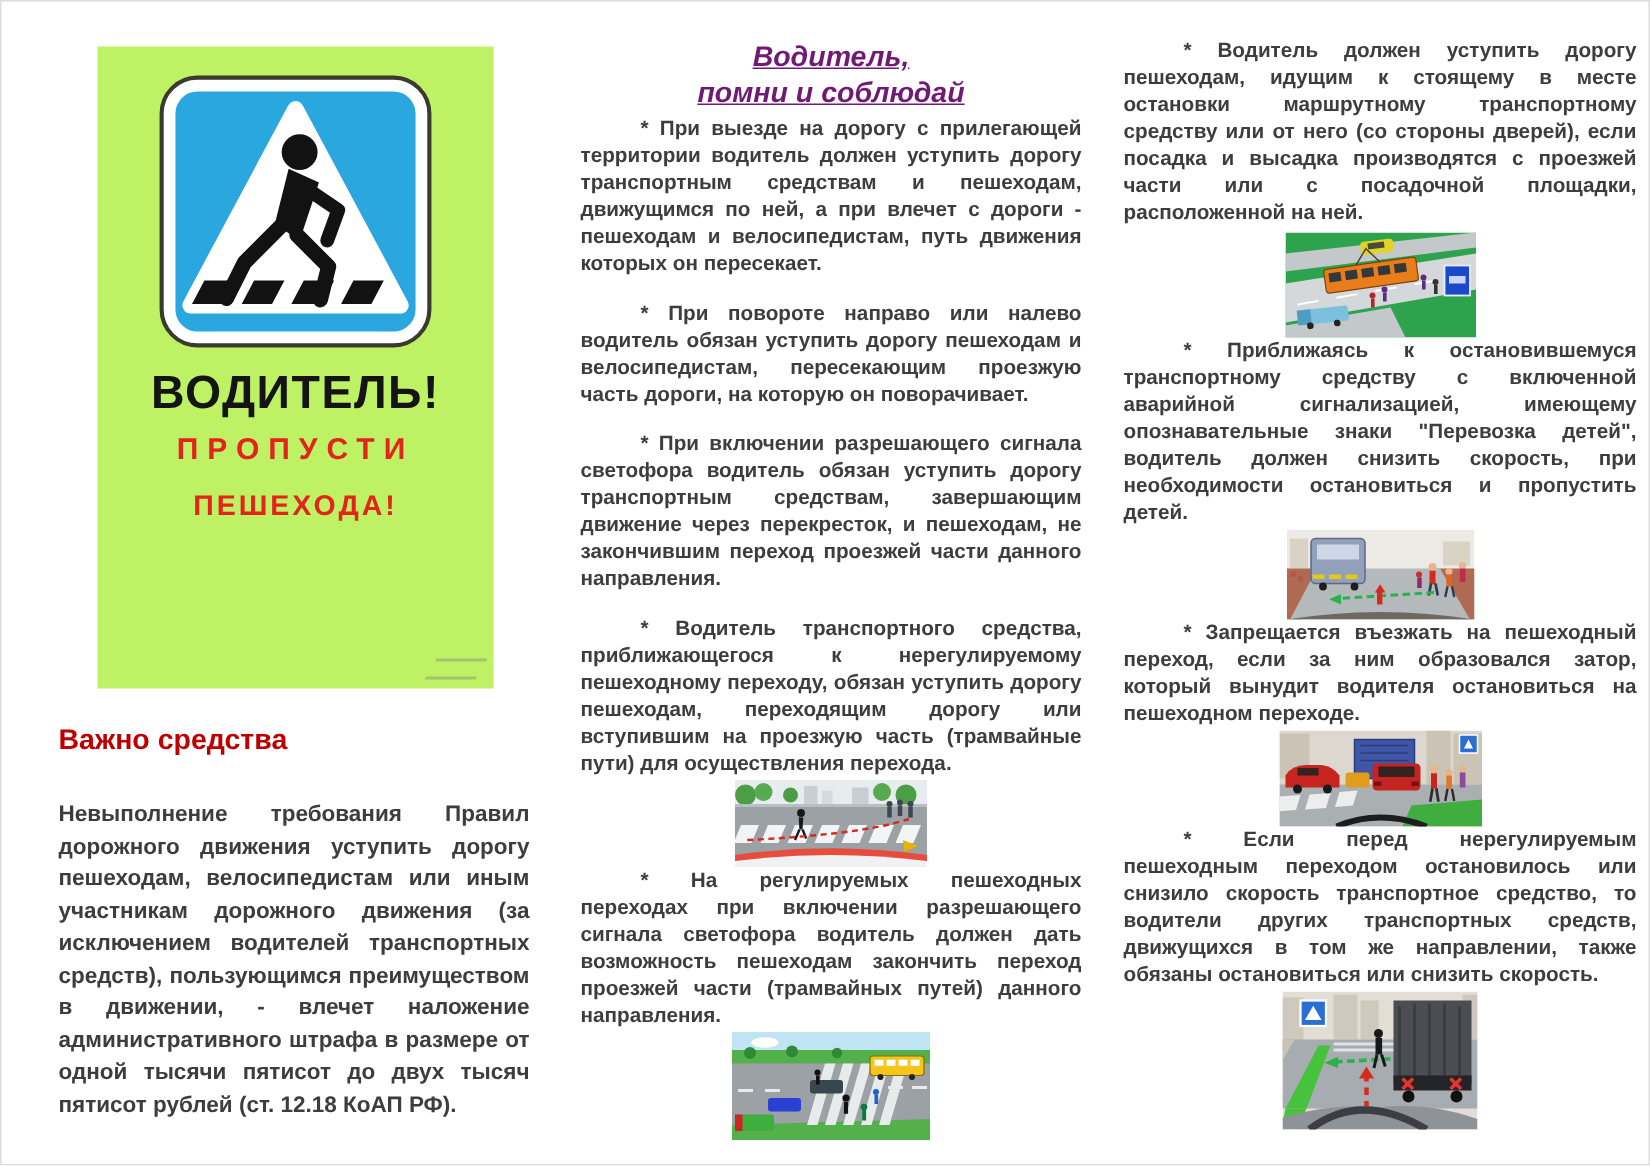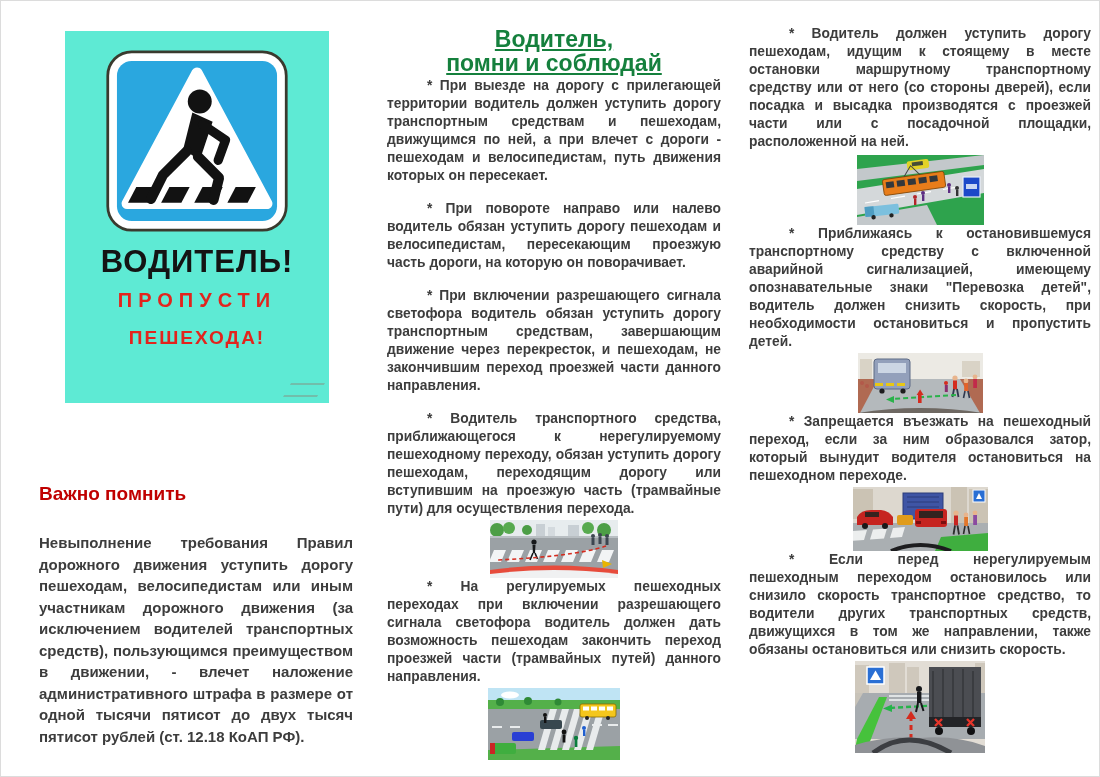--- a/index.html
+++ b/index.html
@@ -3,22 +3,22 @@
 <meta charset="utf-8">
 <style>
   html,body{margin:0;padding:0;background:#ffffff;}
   .sheet{
     position:relative;width:1100px;height:777px;background:#ffffff;overflow:hidden;
     font-family:"Liberation Sans","DejaVu Sans",sans-serif;color:#3d3d3d;
     border:1px solid #dcdcdc;box-sizing:border-box;
   }
   
   .poster{
-    position:absolute;left:64px;top:30px;width:264px;height:372px;
-    background:#5eead4;text-align:center;box-sizing:border-box;padding-top:18px;
+    position:absolute;left:64px;top:30px;width:264px;height:428px;
+    background:#bef264;text-align:center;box-sizing:border-box;padding-top:18px;
   }
   .poster-sign{display:block;margin:0 auto;}
   .poster-lines{margin-top:10px;line-height:38px;font-weight:bold;}
   .poster-line1{font-size:31px;letter-spacing:1px;color:#141414;}
   .poster-line2{font-size:20px;letter-spacing:6px;color:#E2241D;}
   .poster-line3{font-size:19px;letter-spacing:2px;color:#E2241D;}
   .poster-watermark{
     position:absolute;right:8px;bottom:6px;width:34px;height:10px;opacity:.45;
     border-top:2px solid #8a8a7a;border-bottom:2px solid #8a8a7a;transform:skewX(-30deg);
   }
@@ -28,22 +28,22 @@
   }
   .left-par{
     position:absolute;left:38px;top:516px;width:314px;
     font-size:15px;line-height:21.5px;font-weight:bold;text-align:justify;color:#3d3d3d;
   }
   
   .col{position:absolute;font-size:13.8px;line-height:18px;font-weight:bold;color:#3d3d3d;}
   .col-mid{left:386px;top:26px;width:334px;}
   .col-right{left:748px;top:24px;width:342px;}
   .mid-title{
-    text-align:center;color:#15803d;font-weight:bold;
-    font-size:23px;line-height:24px;margin-bottom:2px;
+    text-align:center;color:#701a75;font-weight:bold;font-style:italic;
+    font-size:19px;line-height:24px;margin-bottom:2px;
   }
   .mid-title span{text-decoration:underline;}
   .par{margin:0;text-align:justify;text-indent:40px;}
   .mb15{margin-bottom:15px;} .mb18{margin-bottom:18px;} .mb16{margin-bottom:16px;}
   .mb14{margin-bottom:14px;} .mb12{margin-bottom:12px;} .mb4{margin-bottom:4px;} .mb2{margin-bottom:2px;}
   .illus{display:block;margin:0 auto;}
 </style>
 </head>
 <body>
 
@@ -69,21 +69,21 @@
       </g>
     </svg>
     <div class="poster-lines">
       <div class="poster-line1">ВОДИТЕЛЬ!</div>
       <div class="poster-line2">ПРОПУСТИ</div>
       <div class="poster-line3">ПЕШЕХОДА!</div>
     </div>
     <div class="poster-watermark"></div>
   </div>
 
-  <div class="left-heading">Важно помнить</div>
+  <div class="left-heading">Важно средства</div>
   <p class="left-par">Невыполнение требования Правил дорожного движения уступить дорогу пешеходам, велосипедистам или иным участникам дорожного движения (за исключением водителей транспортных средств), пользующимся преимуществом в движении, - влечет наложение административного штрафа в размере от одной тысячи пятисот до двух тысяч пятисот рублей (ст. 12.18 КоАП РФ).</p>
 
   <div class="col col-mid">
     <div class="mid-title">
       <div><span>Водитель,</span></div>
       <div><span>помни и соблюдай</span></div>
     </div>
     <p class="par mb15">* При выезде на дорогу с прилегающей территории водитель должен уступить дорогу транспортным средствам и пешеходам, движущимся по ней, а при влечет с дороги - пешеходам и велосипедистам, путь движения которых он пересекает.</p>
     <p class="par mb15">* При повороте направо или налево водитель обязан уступить дорогу пешеходам и велосипедистам, пересекающим проезжую часть дороги, на которую он поворачивает.</p>
     <p class="par mb15">* При включении разрешающего сигнала светофора водитель обязан уступить дорогу транспортным средствам, завершающим движение через перекресток, и пешеходам, не закончившим переход проезжей части данного направления.</p>

